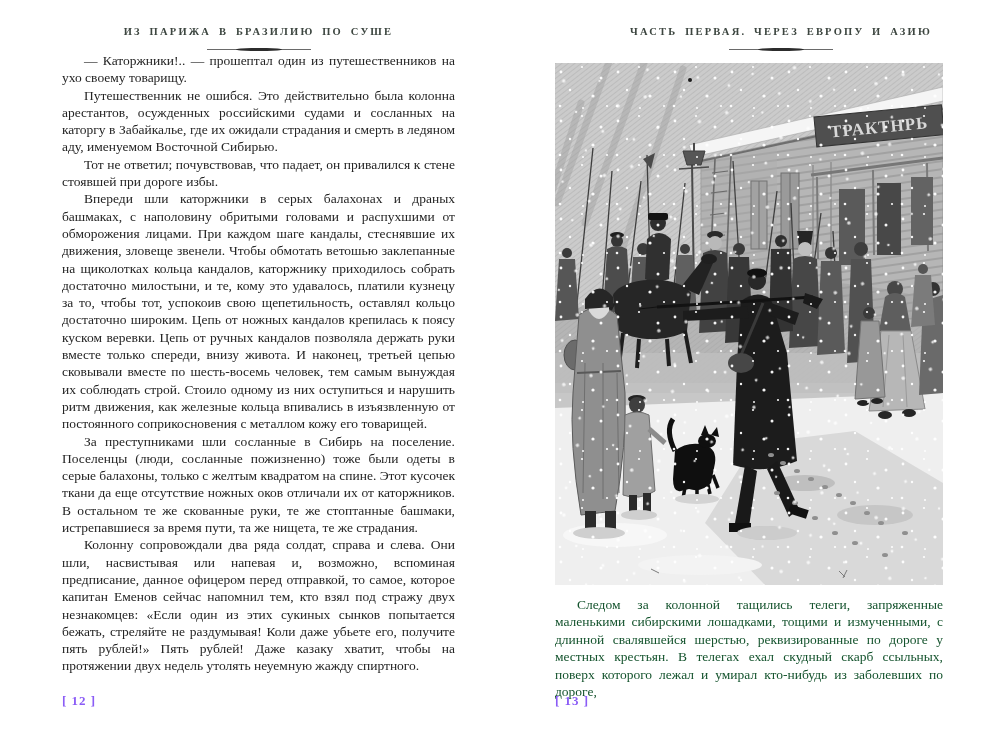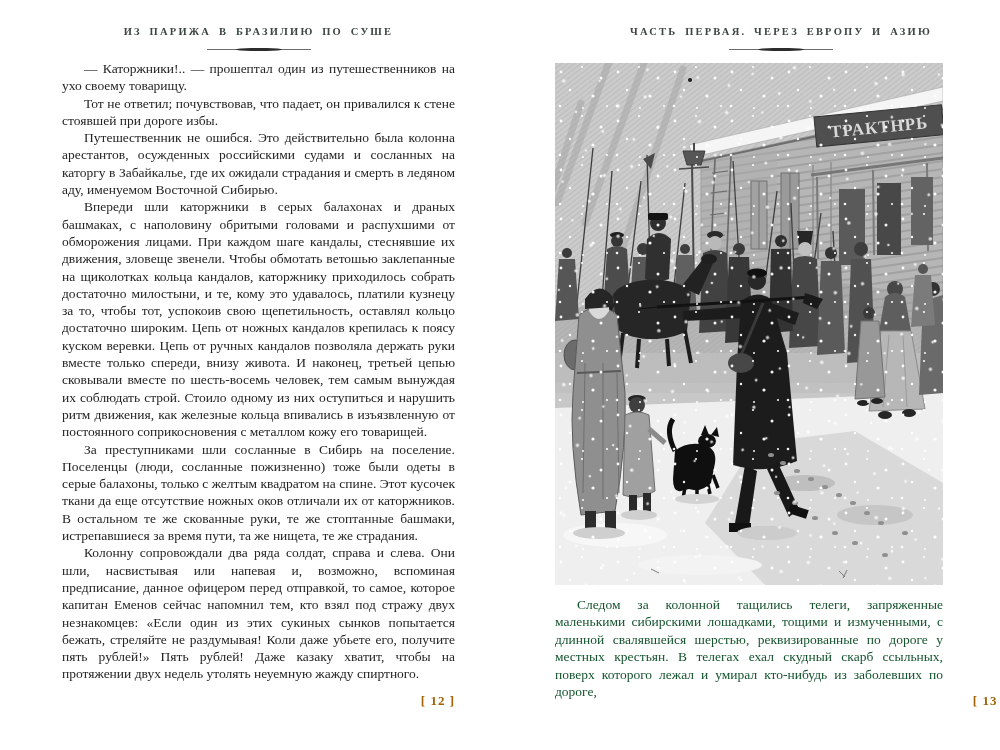--- a/index.html
+++ b/index.html
@@ -7,43 +7,43 @@
   .spread{position:relative;width:1000px;height:750px;background:#ffffff;overflow:hidden;}
   .page{position:absolute;top:0;height:750px;}
   .page-left{left:62px;width:393px;}
   .page-right{left:555px;width:452px;}
   .running-head{position:absolute;top:26px;left:0;width:100%;text-align:center;
     font-size:10.5px;font-weight:bold;letter-spacing:2.2px;word-spacing:3px;color:#3d4640;}
   .head-rule{position:absolute;top:48px;left:50%;transform:translateX(-50%);width:104px;height:4px;}
   .head-rule::before{content:"";position:absolute;top:1px;left:0;width:100%;height:1px;background:#6a6a6a;}
   .head-rule::after{content:"";position:absolute;top:0;left:50%;transform:translateX(-50%);
     width:46px;height:3px;background:#2c2c2c;border-radius:40%/60%;}
-  .body-text{position:absolute;top:60px;left:0;width:393px;font-size:13.5px;line-height:17.3px;
+  .body-text{position:absolute;top:52px;left:0;width:393px;font-size:13.5px;line-height:17.3px;
     text-align:justify;color:#242424;}
   .body-text p{margin:0;text-indent:22px;}
   .caption-text{position:absolute;top:596px;left:0;width:388px;font-size:13.5px;line-height:17.4px;
     text-align:justify;color:#14532d;}
   .caption-text p{margin:0;text-indent:22px;}
-  .folio{position:absolute;top:693px;left:0;width:100%;text-align:right;
-    font-size:13px;font-weight:bold;letter-spacing:1px;color:#a16207;}
+  .folio{position:absolute;top:693px;left:0;width:100%;text-align:left;
+    font-size:13px;font-weight:bold;letter-spacing:1px;color:#8b5cf6;}
   figure.illustration{position:absolute;top:63px;left:0;margin:0;width:388px;height:522px;}
   figure.illustration svg{display:block;}
 </style>
 </head>
 <body>
 
 <div class="spread">
 
   <section class="page page-left">
     <div class="running-head">ИЗ ПАРИЖА В БРАЗИЛИЮ ПО СУШЕ</div>
     <div class="head-rule"></div>
     <div class="body-text">
       <p>— Каторжники!.. — прошептал один из путешественников на ухо своему товарищу.</p>
+      <p>Путешественник не ошибся. Это действительно была колонна арестантов, осужденных российскими судами и сосланных на каторгу в Забайкалье, где их ожидали страдания и смерть в ледяном аду, именуемом Восточной Сибирью.</p>
       <p>Тот не ответил; почувствовав, что падает, он привалился к стене стоявшей при дороге избы.</p>
-      <p>Путешественник не ошибся. Это действительно была колонна арестантов, осужденных российскими судами и сосланных на каторгу в Забайкалье, где их ожидали страдания и смерть в ледяном аду, именуемом Восточной Сибирью.</p>
       <p>Впереди шли каторжники в серых балахонах и драных башмаках, с наполовину обритыми головами и распухшими от обморожения лицами. При каждом шаге кандалы, стеснявшие их движения, зловеще звенели. Чтобы обмотать ветошью заклепанные на щиколотках кольца кандалов, каторжнику приходилось собрать достаточно милостыни, и те, кому это удавалось, платили кузнецу за то, чтобы тот, успокоив свою щепетильность, оставлял кольцо достаточно широким. Цепь от ножных кандалов крепилась к поясу куском веревки. Цепь от ручных кандалов позволяла держать руки вместе только спереди, внизу живота. И наконец, третьей цепью сковывали вместе по шесть-восемь человек, тем самым вынуждая их соблюдать строй. Стоило одному из них оступиться и нарушить ритм движения, как железные кольца впивались в изъязвленную от постоянного соприкосновения с металлом кожу его товарищей.</p>
       <p>За преступниками шли сосланные в Сибирь на поселение. Поселенцы (люди, сосланные пожизненно) тоже были одеты в серые балахоны, только с желтым квадратом на спине. Этот кусочек ткани да еще отсутствие ножных оков отличали их от каторжников. В остальном те же скованные руки, те же стоптанные башмаки, истрепавшиеся за время пути, та же нищета, те же страдания.</p>
       <p>Колонну сопровождали два ряда солдат, справа и слева. Они шли, насвистывая или напевая и, возможно, вспоминая предписание, данное офицером перед отправкой, то самое, которое капитан Еменов сейчас напомнил тем, кто взял под стражу двух незнакомцев: «Если один из этих сукиных сынков попытается бежать, стреляйте не раздумывая! Коли даже убьете его, получите пять рублей!» Пять рублей! Даже казаку хватит, чтобы на протяжении двух недель утолять неуемную жажду спиртного.</p>
     </div>
     <div class="folio">[ 12 ]</div>
   </section>
 
   <section class="page page-right">
     <div class="running-head">ЧАСТЬ ПЕРВАЯ. ЧЕРЕЗ ЕВРОПУ И АЗИЮ</div>
     <div class="head-rule"></div>

